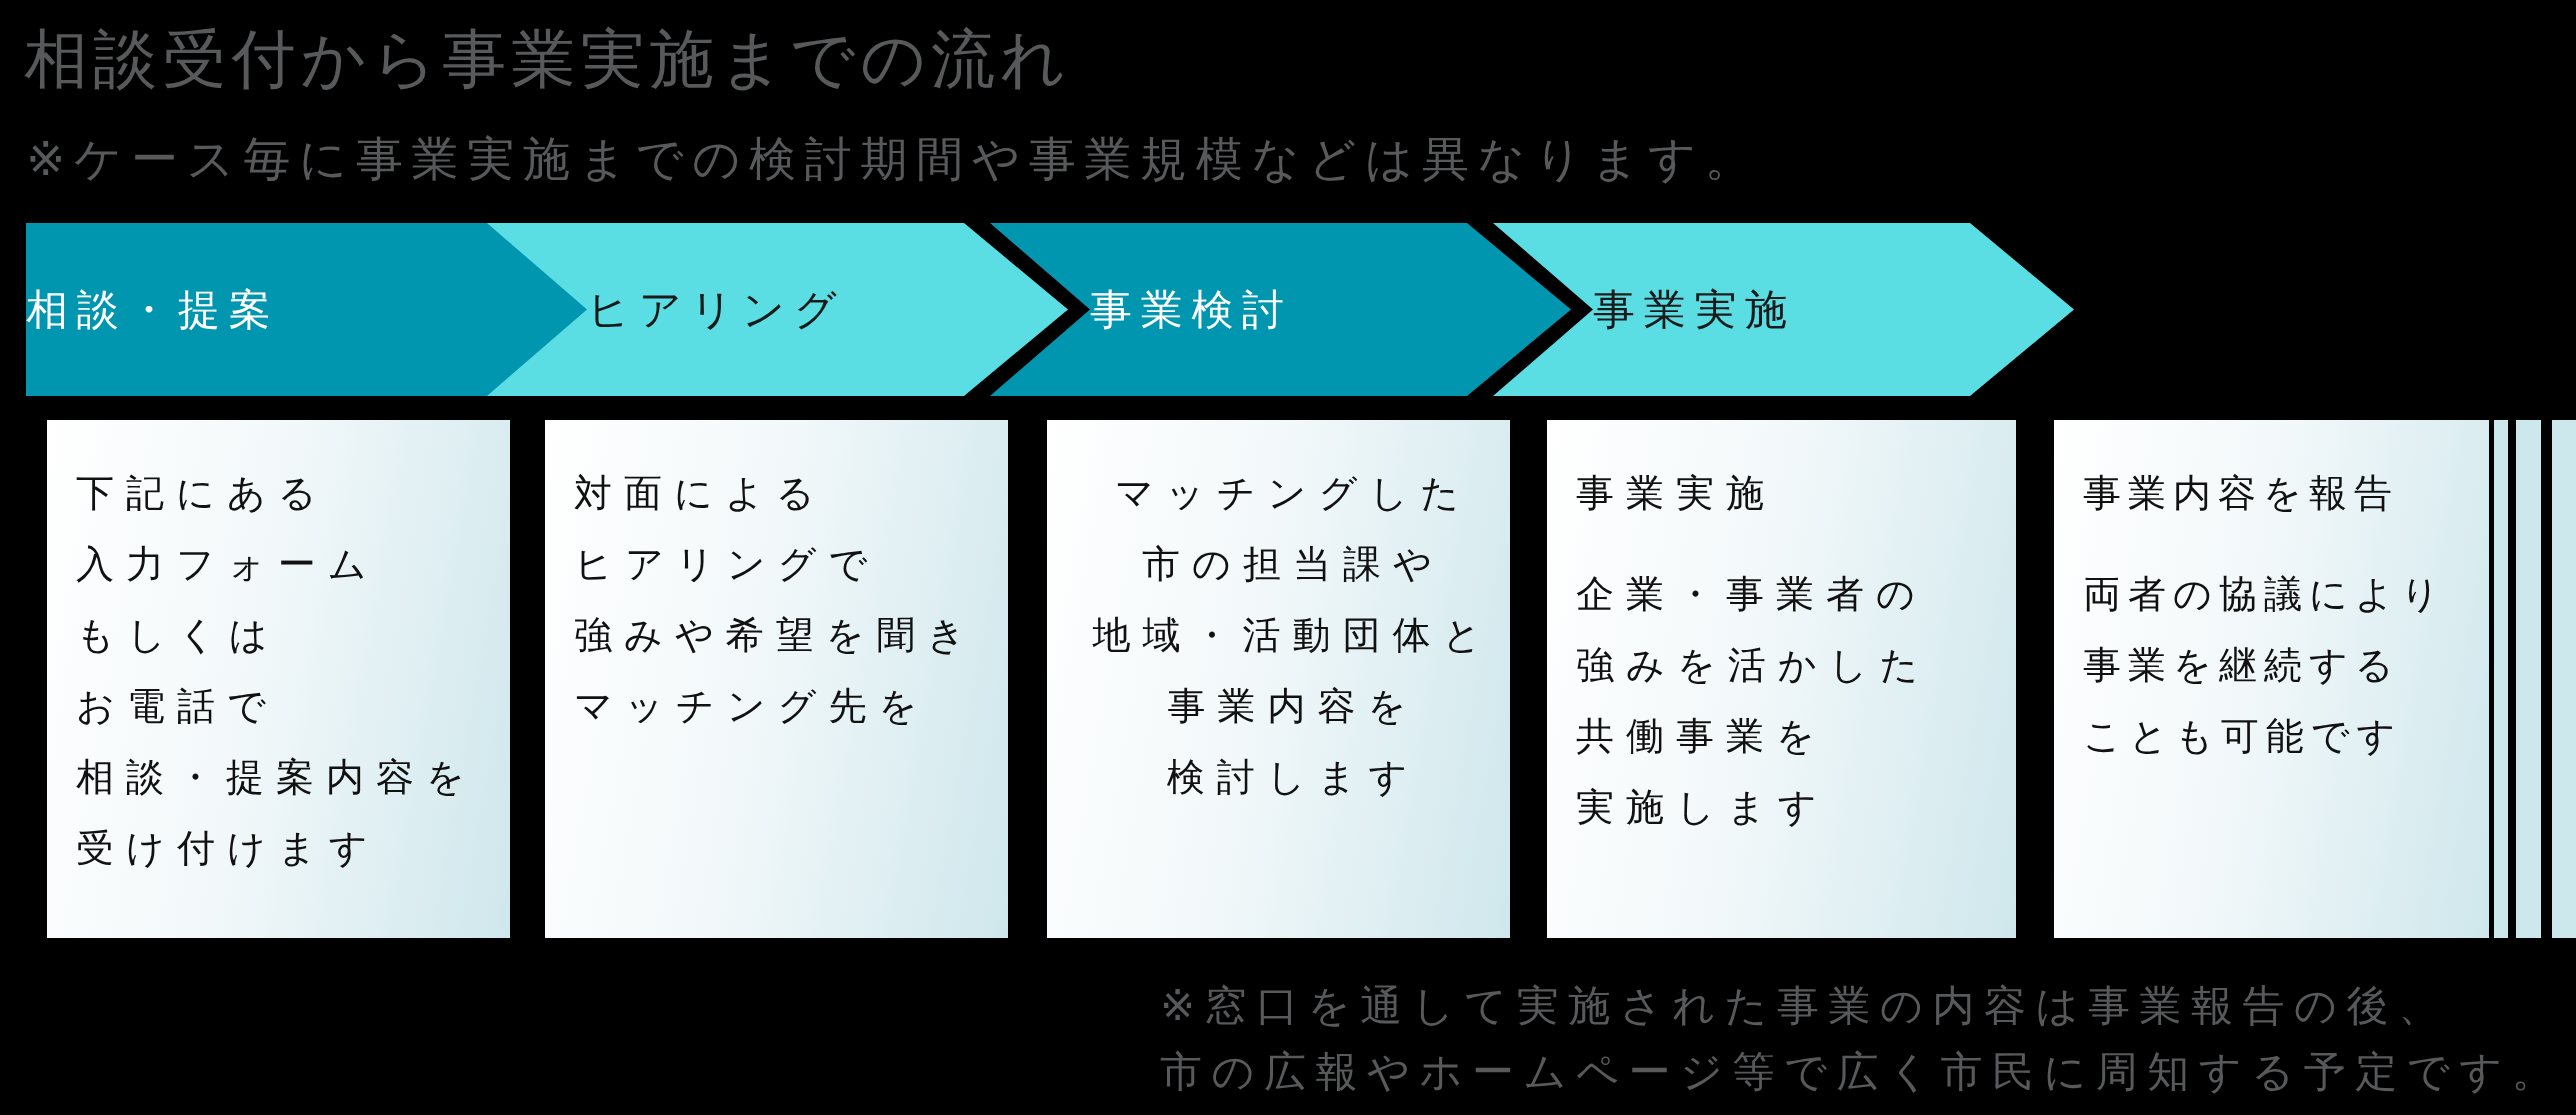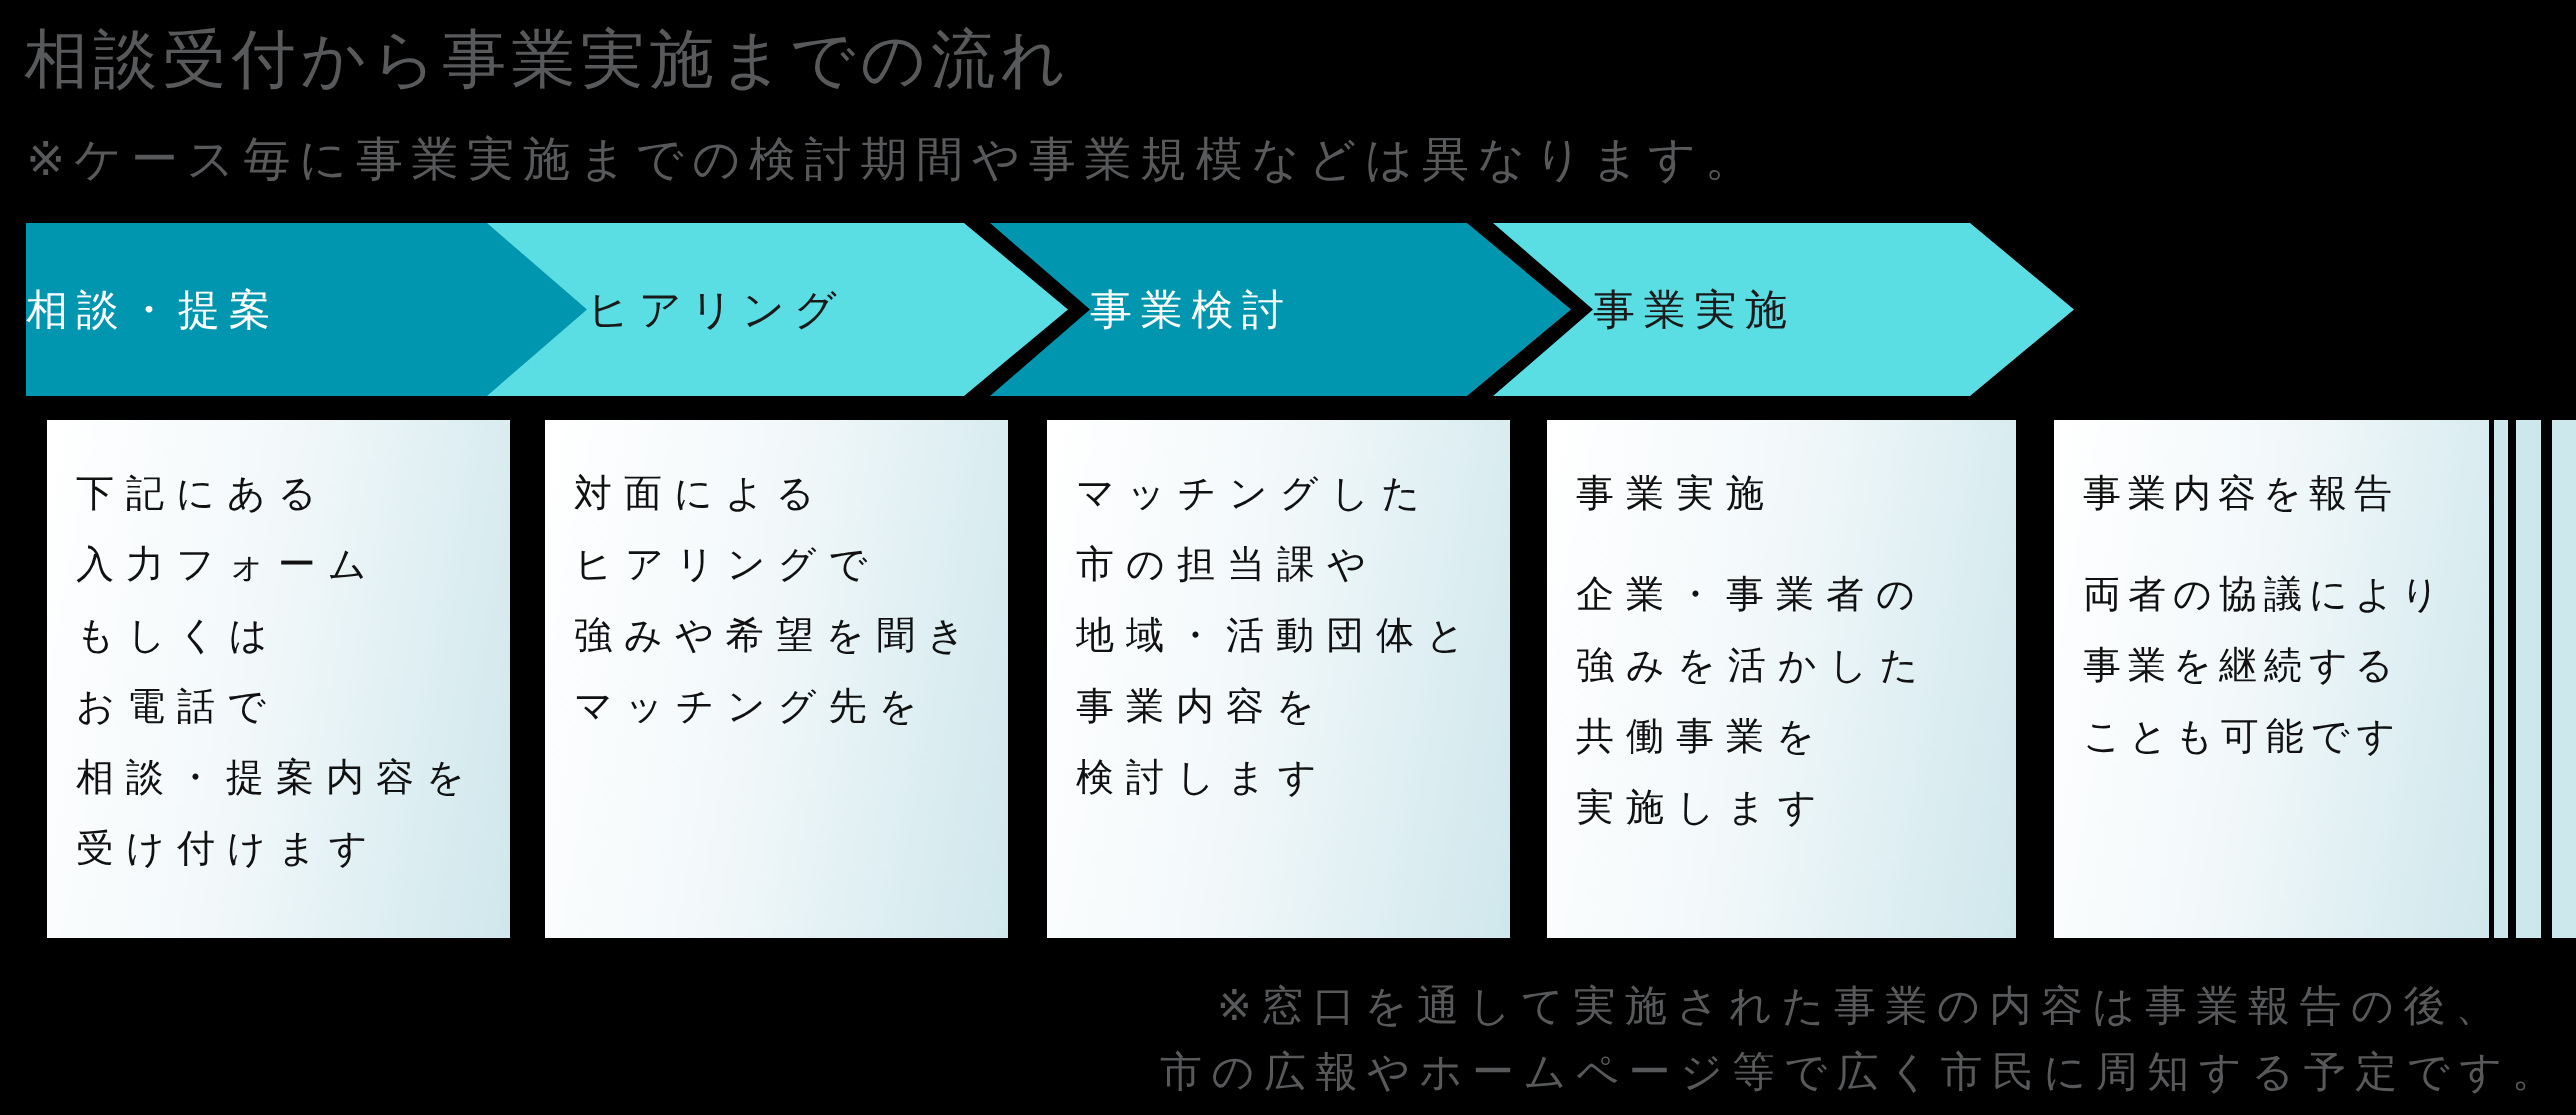--- a/index.html
+++ b/index.html
@@ -41,34 +41,34 @@
   .a5{left:1996px;width:580px;z-index:5;}
   
   .card{
     position:absolute;top:420px;height:518px;
     background:linear-gradient(100deg,#ffffff 0%,#f2f8fa 45%,#cfe7ec 100%);
     box-sizing:border-box;padding:38px 0 0 29px;
     color:#111;font-size:38px;line-height:71px;letter-spacing:12px;
   }
   .c1{left:47px;width:463px;}
   .c2{left:545px;width:463px;}
-  .c3{left:1047px;width:463px;}
+  .c3{left:1047px;width:463px;text-align:center;}
   .c4{left:1547px;width:469px;}
   .c5{left:2054px;width:435px;letter-spacing:7px;}
   .card .para + .para{margin-top:30px;}
   .card .line{white-space:nowrap;}
   
   .stripe{position:absolute;top:420px;height:518px;background:#cde8ec;}
   .s1{left:2494px;width:14px;}
   .s2{left:2516px;width:25px;}
   .s3{left:2552px;width:24px;}
   
   .footnote{
     position:absolute;left:1160px;top:973px;
-    color:#58595b;font-size:42px;line-height:66px;letter-spacing:9.5px;white-space:nowrap;text-align:center;
+    color:#58595b;font-size:42px;line-height:66px;letter-spacing:9.5px;white-space:nowrap;
   }
 </style>
 </head>
 <body>
 
 <div id="canvas">
 
   <div class="title">相談受付から事業実施までの流れ</div>
   <div class="subtitle">※ケース毎に事業実施までの検討期間や事業規模などは異なります。</div>
 

